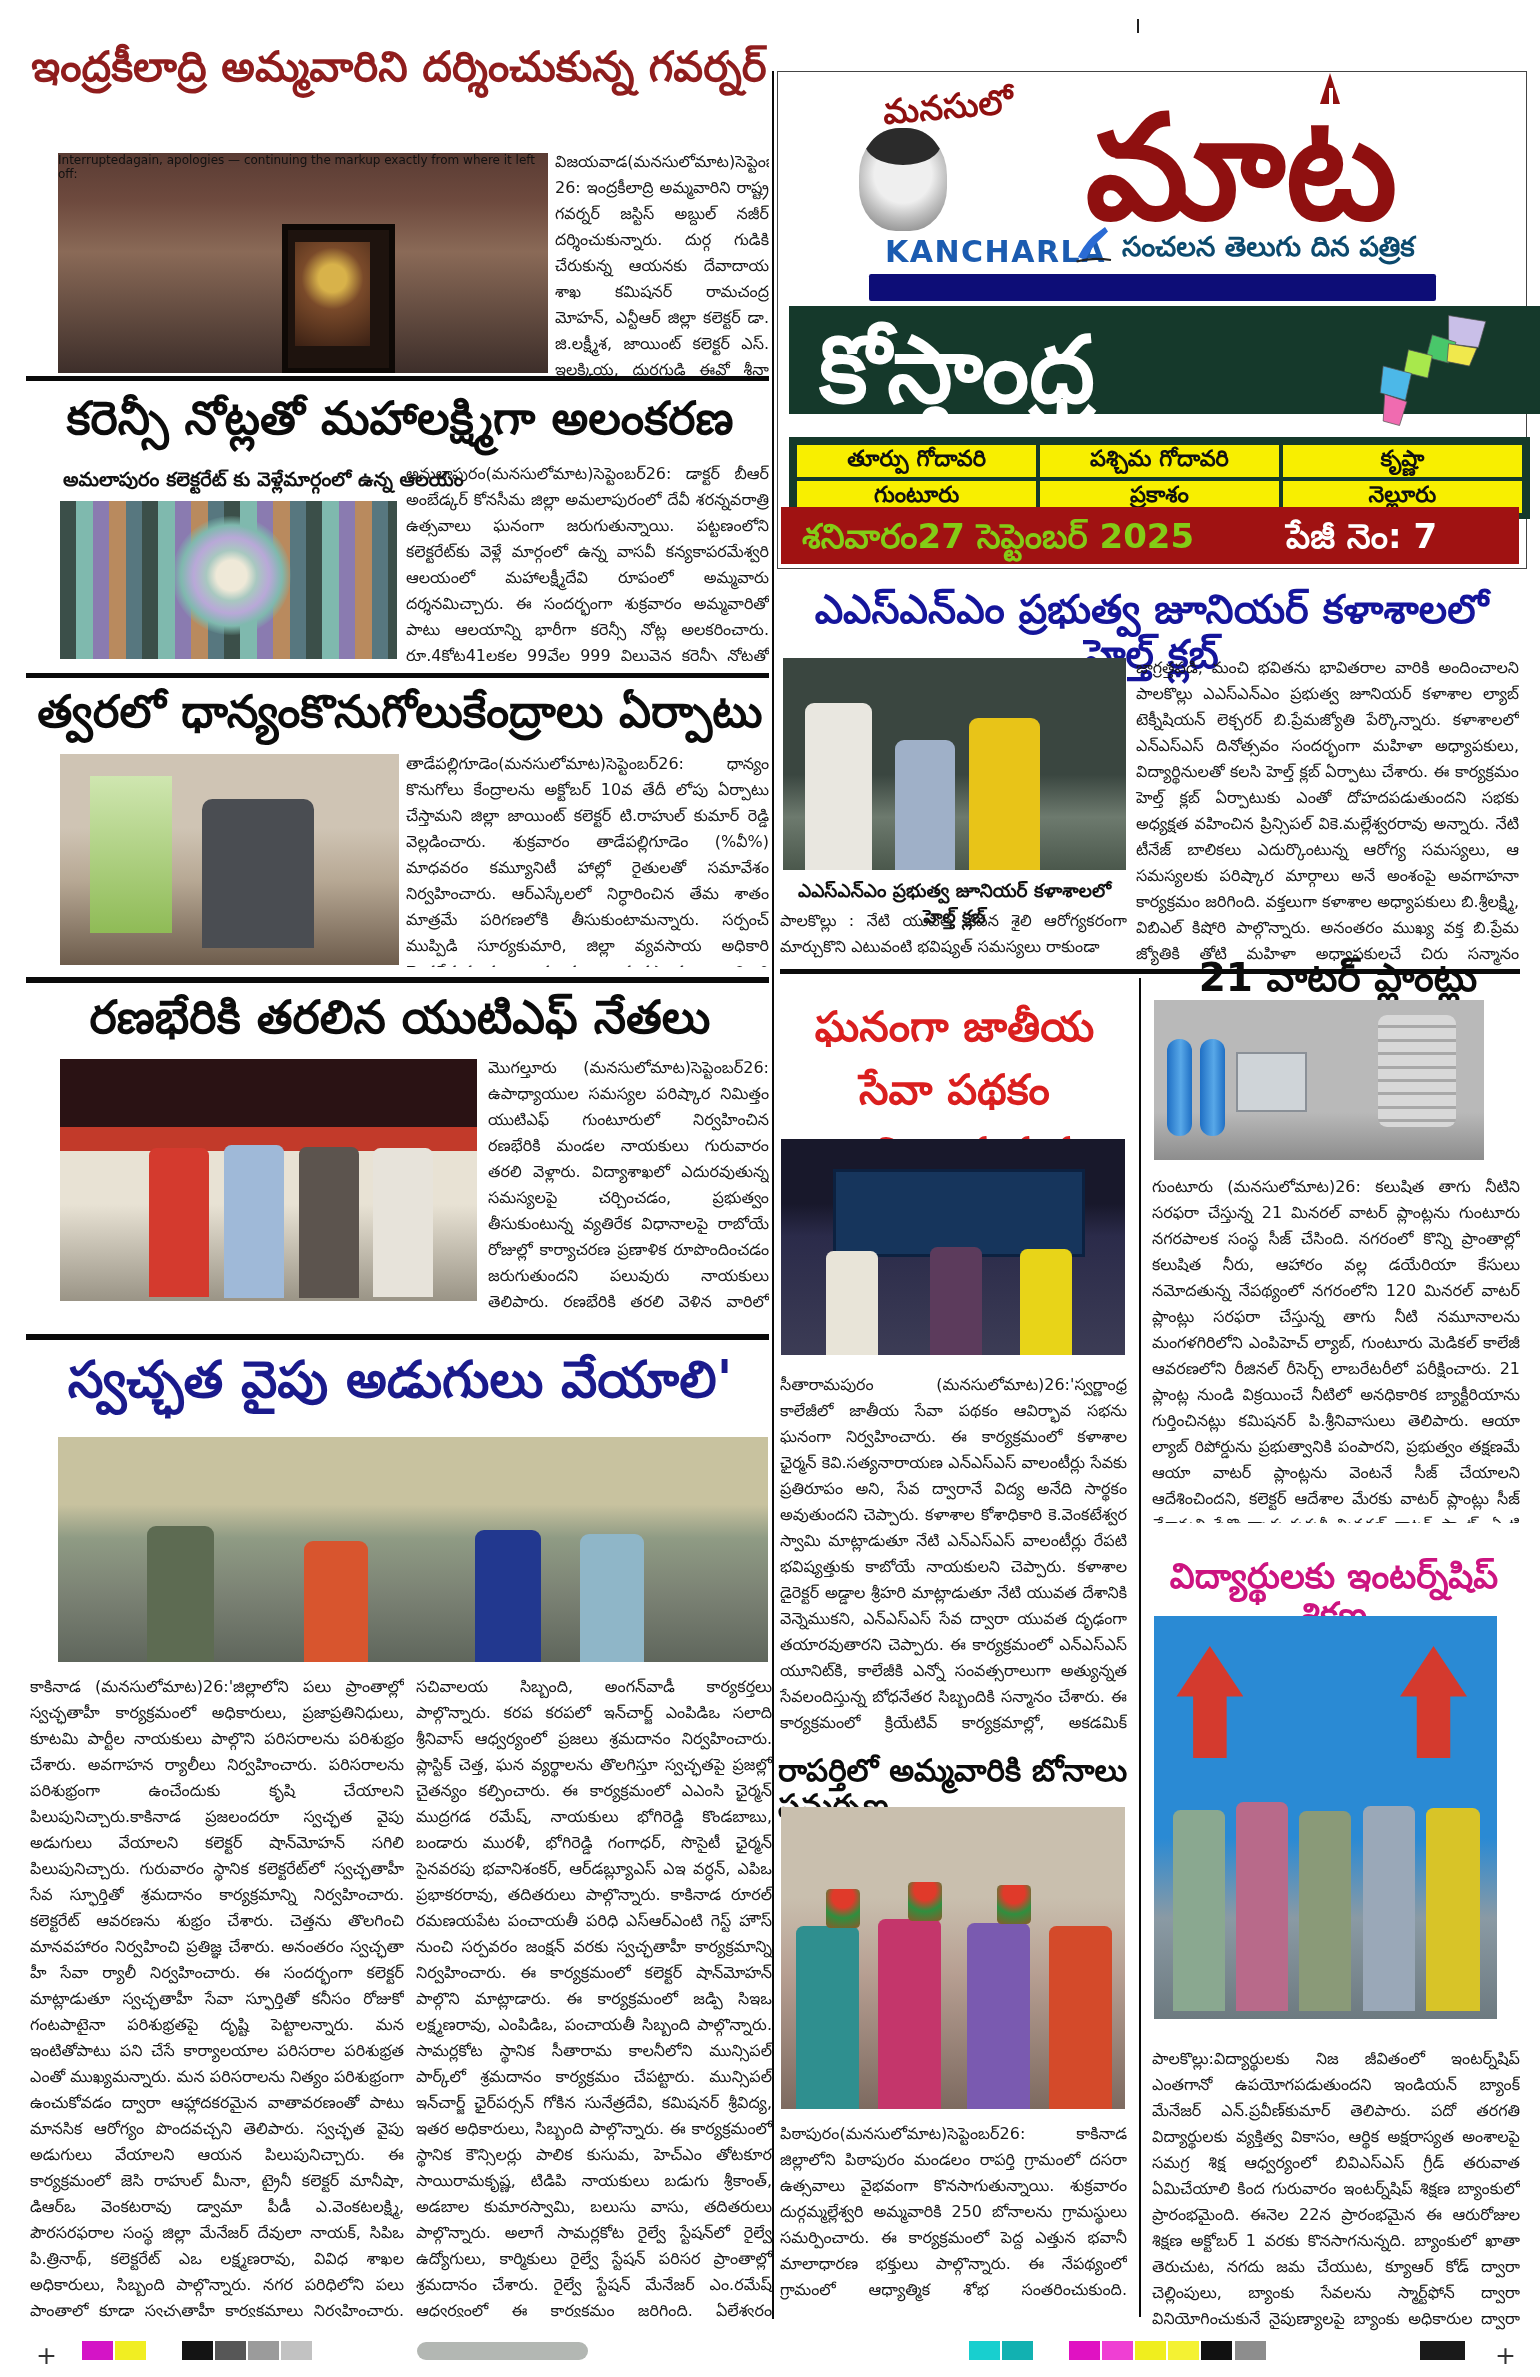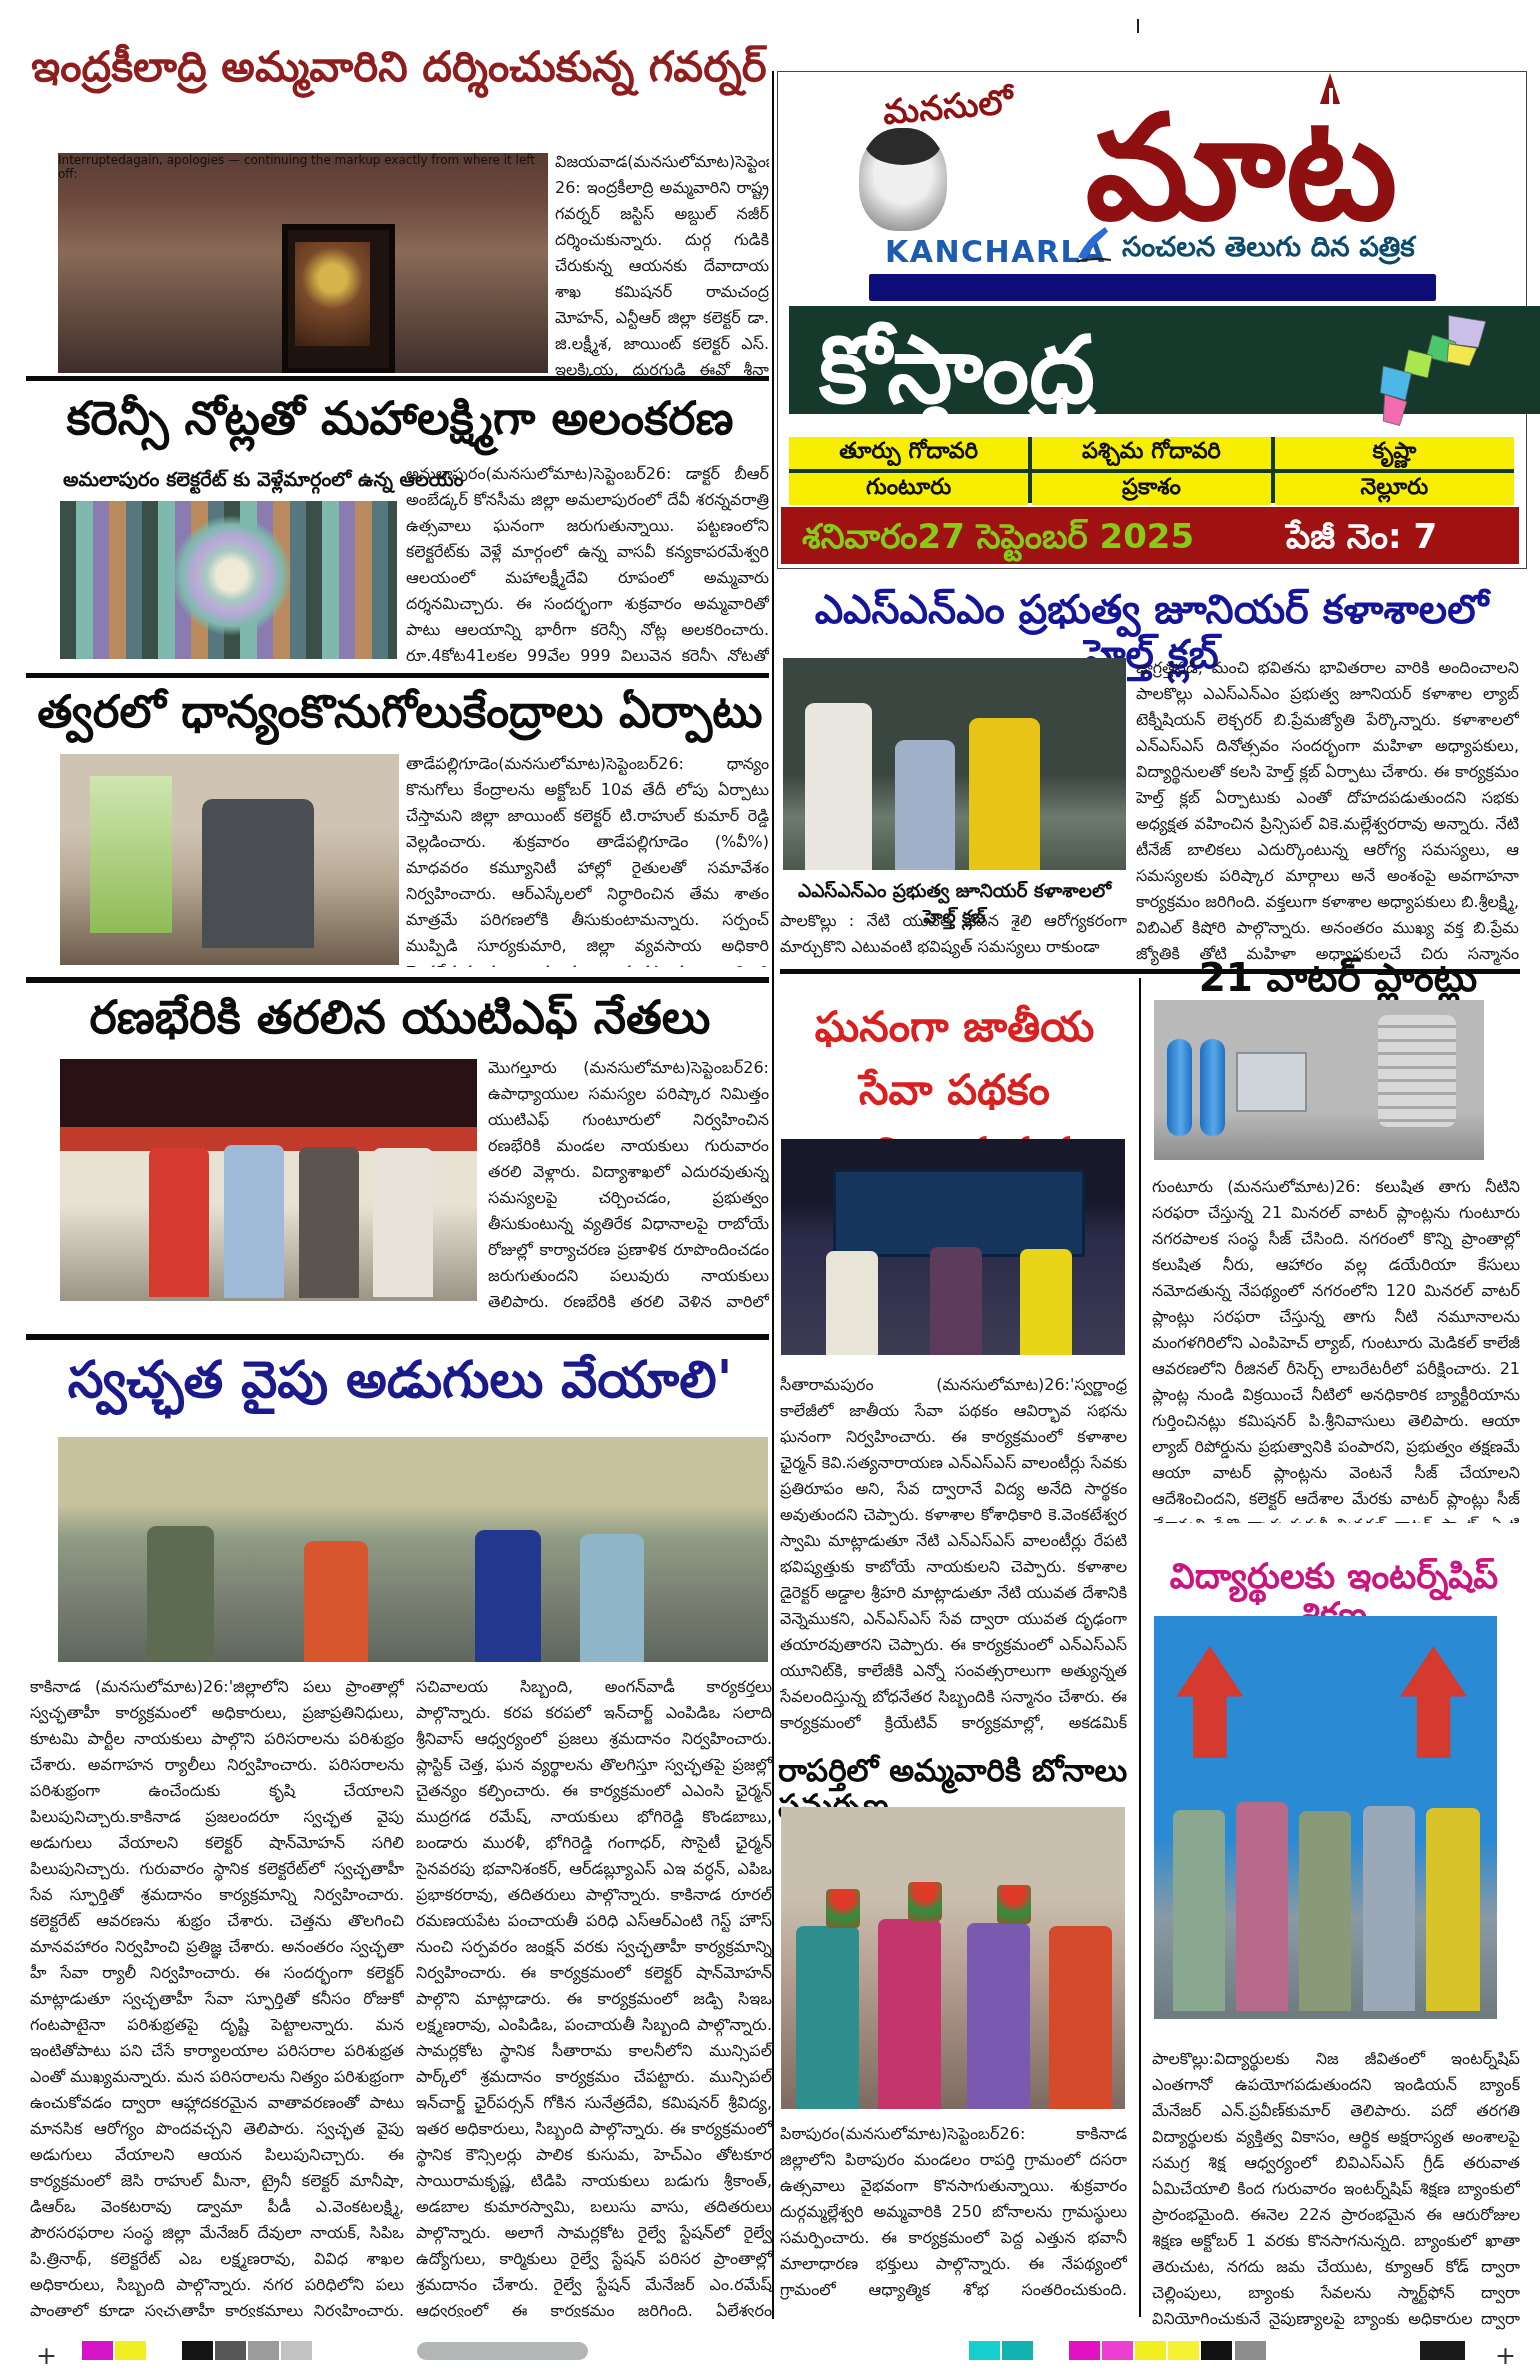--- a/index.html
+++ b/index.html
@@ -123,21 +123,21 @@
     <svg class="abs" style="left:548px;top:7.5px;" width="160" height="113" viewBox="0 0 215 152">
       <polygon points="150,2 200,10 190,45 150,40" fill="#c9bfe8" stroke="#555"></polygon>
       <polygon points="128,28 160,38 150,66 120,58" fill="#49c76a" stroke="#555"></polygon>
       <polygon points="96,48 128,56 122,86 90,78" fill="#a8e84c" stroke="#555"></polygon>
       <polygon points="62,70 100,80 92,116 58,106" fill="#4cb8e8" stroke="#555"></polygon>
       <polygon points="64,108 94,118 84,150 62,144" fill="#f06bb0" stroke="#555"></polygon>
       <polygon points="150,40 188,46 178,70 148,64" fill="#f0e84c" stroke="#555"></polygon>
     </svg>
   </div>
 
-  <div class="abs" style="left:789px;top:437px;width:725px;height:66px;background:#15392b;display:grid;grid-template-columns:1fr 1fr 1fr;grid-template-rows:1fr 1fr;gap:3.7px;padding:0;">
+  <div class="abs" style="left:789px;top:437px;width:725px;height:66px;background:#15392b;display:grid;grid-template-columns:1fr 1fr 1fr;grid-template-rows:1fr 1fr;gap:3.7px;padding:8px;">
     <div class="cell">తూర్పు గోదావరి</div>
     <div class="cell">పశ్చిమ గోదావరి</div>
     <div class="cell">కృష్ణా</div>
     <div class="cell">గుంటూరు</div>
     <div class="cell">ప్రకాశం</div>
     <div class="cell">నెల్లూరు</div>
   </div>
 
   <div class="abs" style="left:781px;top:507px;width:738px;height:57px;background:#a01212;">
     <div class="abs" style="left:21px;top:9px;font-size:34px;font-weight:bold;color:#84cc16;">శనివారం27 సెప్టెంబర్ 2025</div>

